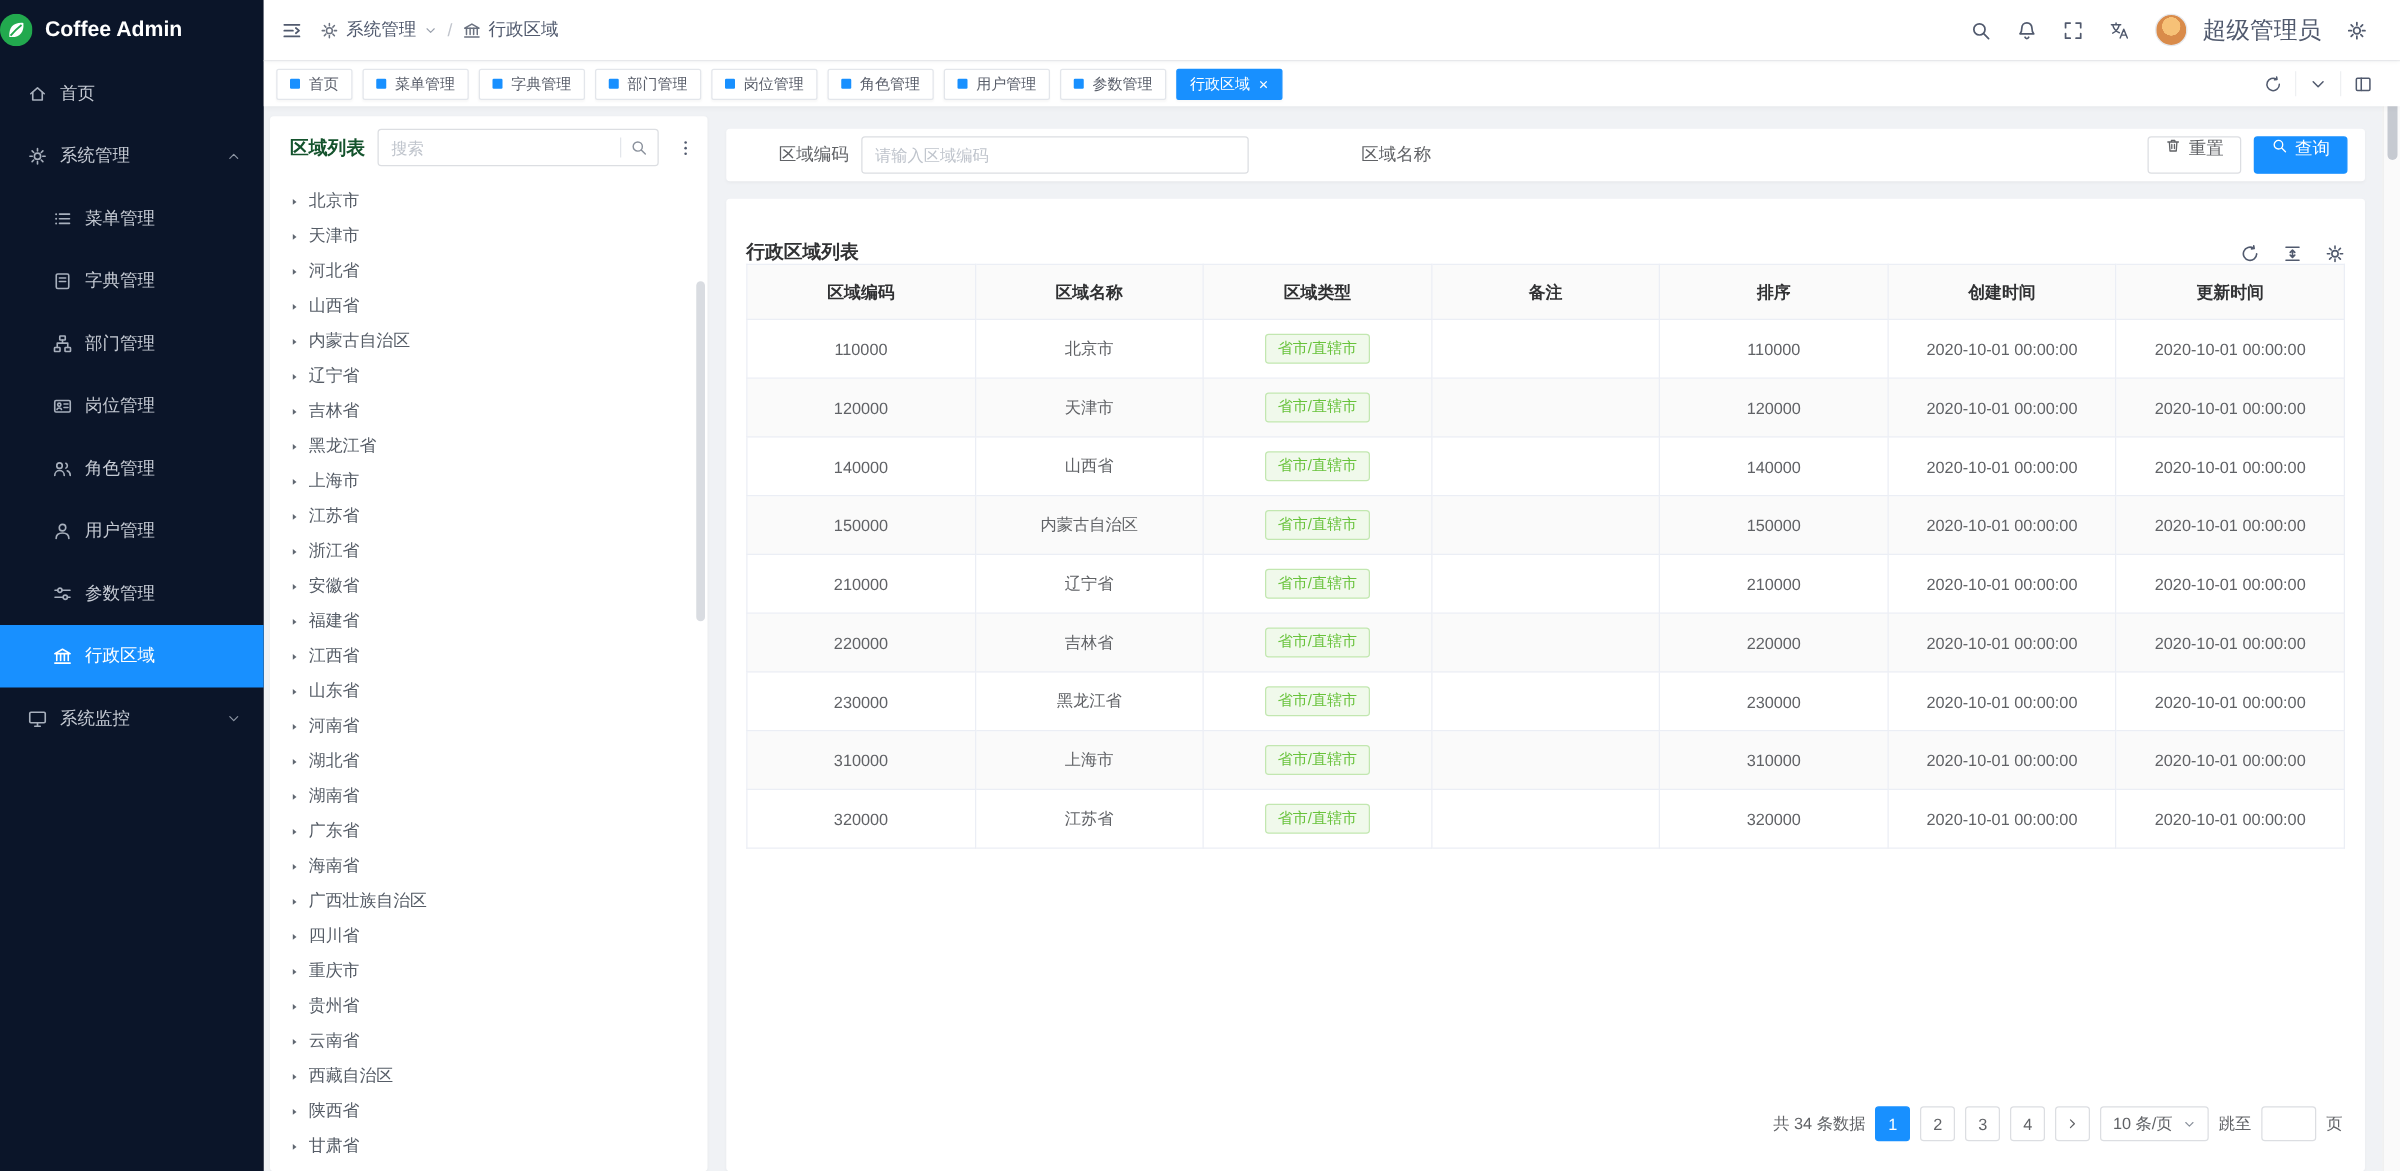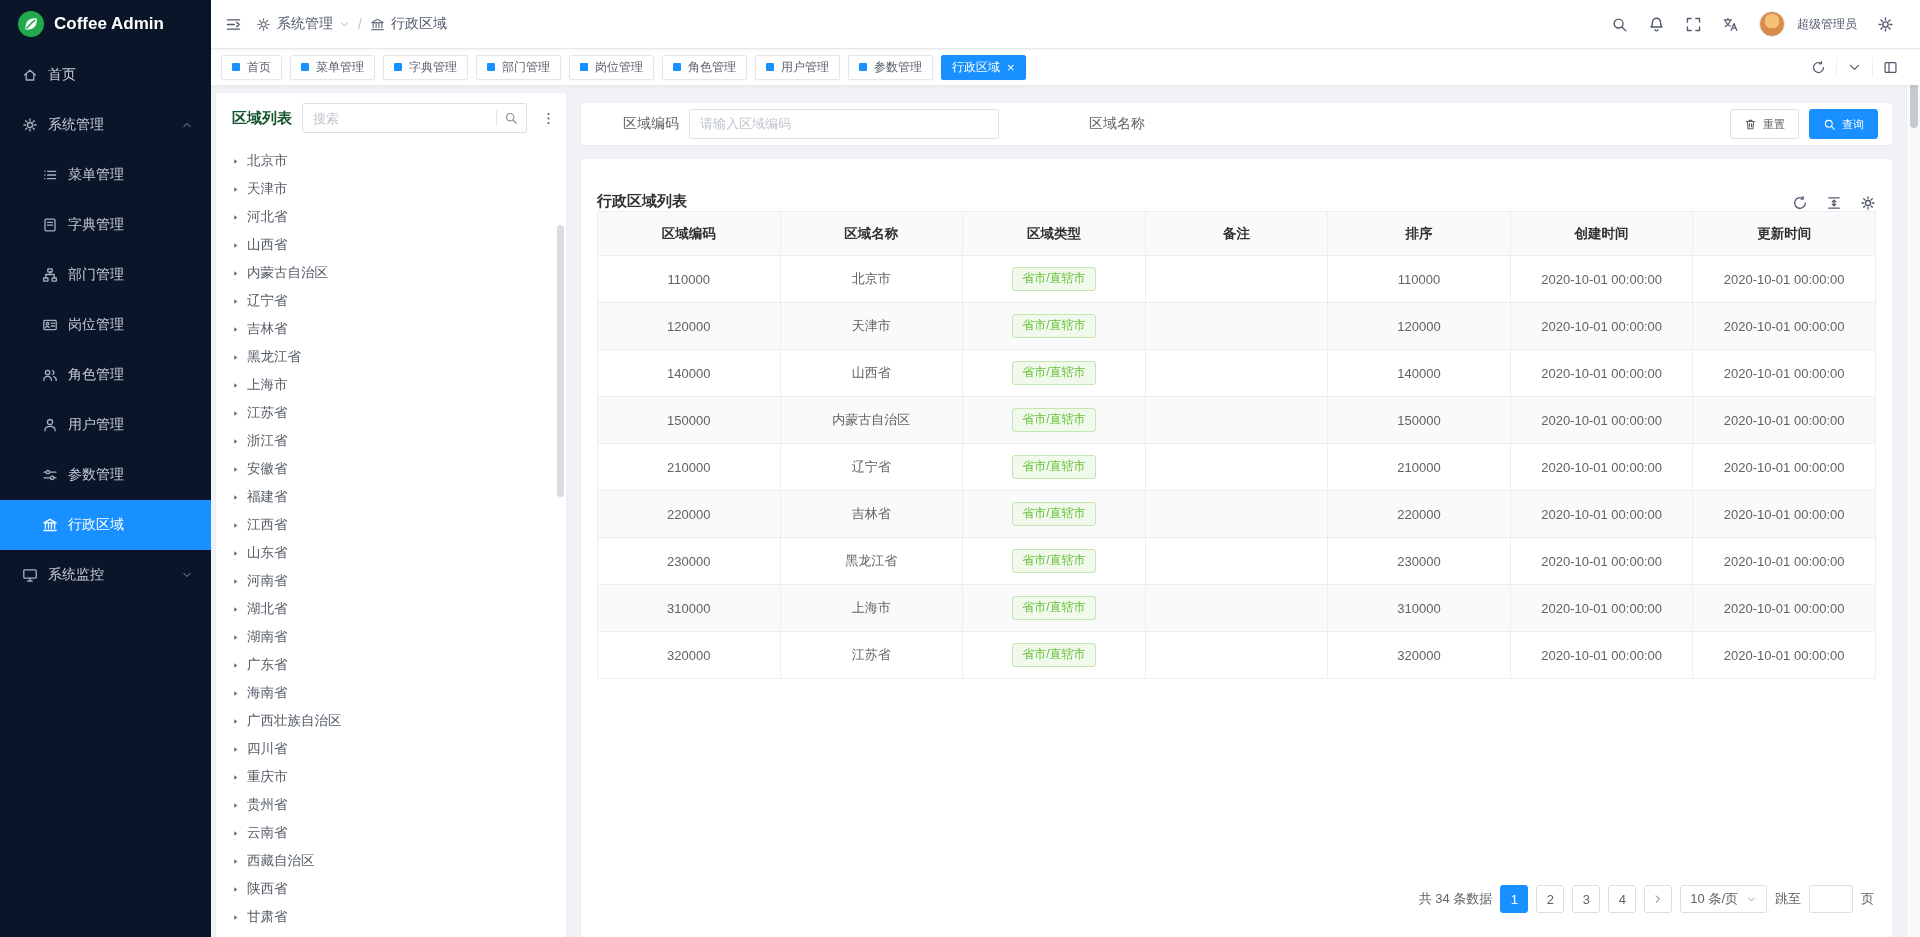--- a/index.html
+++ b/index.html
@@ -4,41 +4,41 @@
 <style>
   *{box-sizing:border-box;margin:0;padding:0}
   html,body{width:1920px;height:937px;overflow:hidden}
   body{font-family:"Liberation Sans","DejaVu Sans",sans-serif;background:#f0f2f5;position:relative}
   i[data-icon]{display:inline-flex;align-items:center;justify-content:center}
   i[data-icon] svg{width:1em;height:1em;display:block}
 
   .app{display:flex;height:100%}
   
   .sidebar{width:211px;background:#0b1529;flex-shrink:0;overflow:hidden}
-  .logo{height:48px;display:flex;align-items:center;gap:10px;padding-left:18px;color:#fff;font-weight:700;font-size:17px}
+  .logo{height:48px;display:flex;align-items:center;gap:10px;padding-left:0;color:#fff;font-weight:700;font-size:17px}
   .logo-icon{font-size:26px}
   .menu{padding-top:2px}
   .menu-item{height:50px;display:flex;align-items:center;padding:0 18px 0 22px;font-size:14px;color:#c6cbd4;cursor:pointer}
   .menu-item .mi{font-size:16px;margin-right:10px;color:#a8b0bd}
   .menu-item.sub{padding-left:42px}
   .menu-item.active{background:#1890ff;color:#fff}
   .menu-item.active .mi{color:#fff}
   .chev{margin-left:auto;font-size:12px;color:#8d95a3}
 
   
   .main-col{flex:1;display:flex;flex-direction:column;min-width:0}
   .topbar{height:48px;background:#fff;display:flex;align-items:center;gap:14px;padding:0 26px 0 14px;box-shadow:0 1px 4px rgba(0,21,41,.08);position:relative;z-index:2}
   .tb-icon{font-size:17px;color:#515a6e;cursor:pointer}
   .crumbs{display:flex;align-items:center;gap:6px;font-size:14px;color:#515a6e}
   .crumb-ico{font-size:15px;color:#6b7280}
   .crumb-chev{font-size:11px;color:#9aa1ad}
   .crumb-sep{color:#c0c4cc;margin:0 2px}
   .topbar-right{margin-left:auto;display:flex;align-items:center;gap:20px}
   .avatar{width:26px;height:26px;border-radius:50%;background:radial-gradient(circle at 50% 38%,#f6c177 0 38%,#d98b4a 39% 100%);border:1px solid #e5e7eb;cursor:pointer}
-  .uname{font-size:12px;color:#515a6e;margin-left:-8px;cursor:pointer;white-space:nowrap}
+  .uname{font-size:19px;color:#515a6e;margin-left:-8px;cursor:pointer;white-space:nowrap}
 
   
   .tabbar{height:37px;background:#fff;border-top:1px solid #f0f1f3;display:flex;align-items:center;padding:0 12px 0 10px;gap:8px;box-shadow:0 2px 4px rgba(0,0,0,.04);position:relative;z-index:1}
   .tabs{display:flex;align-items:center;gap:8px;flex:1;min-width:0}
   .tab{height:25px;display:inline-flex;align-items:center;gap:7px;padding:0 10px;background:#fff;border:1px solid #e3e6eb;border-radius:2px;font-size:12px;color:#5a5f6b;cursor:pointer;box-shadow:0 1px 2px rgba(0,0,0,.03);white-space:nowrap}
   .tab-dot{width:8px;height:8px;background:#1890ff;border-radius:1px}
   .tab.active{background:#1890ff;border-color:#1890ff;color:#fff}
   .tab-close{font-size:13px;line-height:1}
   .tab-close:empty{display:none}
   .tab-tools{display:flex;align-items:center;margin-left:auto}
@@ -59,24 +59,24 @@
   .tree-list{flex:1;overflow:hidden;padding:6px 0 0 2px}
   .tree-item{height:28px;display:flex;align-items:center;gap:7px;padding-left:13px;font-size:13.5px;color:#555c66;cursor:pointer}
   .caret{font-size:9px;color:#5f6670}
   .tree-scrollbar{position:absolute;top:132px;right:2px;width:7px;height:272px;background:#d9dce1;border-radius:4px;cursor:pointer}
 
   .work{flex:1;min-width:0;display:flex;flex-direction:column;gap:14px;padding-top:10px}
   .filter-card{background:#fff;border-radius:3px;height:42px;flex-shrink:0;display:flex;align-items:center;padding:0 14px 0 42px;box-shadow:0 1px 3px rgba(0,0,0,.04)}
   .fields{display:flex;align-items:center;gap:90px}
   .fgroup{display:flex;align-items:center;gap:10px}
   .fgroup label{font-size:14px;color:#606266;white-space:nowrap}
-  .fgroup input{width:310px;height:30px;border:1px solid #dcdee2;border-radius:3px;padding:0 10px;font-size:13px;outline:none;color:#333;font-family:Liberation Mono, monospace}
+  .fgroup input{width:310px;height:30px;border:1px solid #dcdee2;border-radius:3px;padding:0 10px;font-size:13px;outline:none;color:#333;font-family:Liberation Sans, sans-serif}
   input::placeholder{color:#bfc4cc}
   .fbtns{margin-left:auto;display:flex;align-items:center;gap:10px}
-  .btn{height:30px;border-radius:3px;display:inline-flex;align-items:center;gap:6px;font-size:11px;padding:0 13px;cursor:pointer;font-family:inherit}
+  .btn{height:30px;border-radius:3px;display:inline-flex;align-items:flex-start;gap:6px;font-size:14px;padding:0 13px;cursor:pointer;font-family:inherit}
   .btn i{font-size:13px}
   .btn-reset{background:#fff;border:1px solid #dcdee2;color:#606266}
   .btn-query{background:#1890ff;border:1px solid #1890ff;color:#fff}
 
   .table-card{flex:1;min-height:0;background:#fff;border-radius:3px;display:flex;flex-direction:column;padding:0 16px;box-shadow:0 1px 3px rgba(0,0,0,.04)}
   .table-head{height:52px;display:flex;align-items:flex-end;flex-shrink:0}
   .tc-title{font-size:15px;font-weight:700;color:#303133}
   .tc-tools{margin-left:auto;display:flex;align-items:center;gap:18px}
   .tc-tools i{font-size:16px;color:#515a6e;cursor:pointer}
   table{width:100%;border-collapse:collapse;table-layout:fixed}

